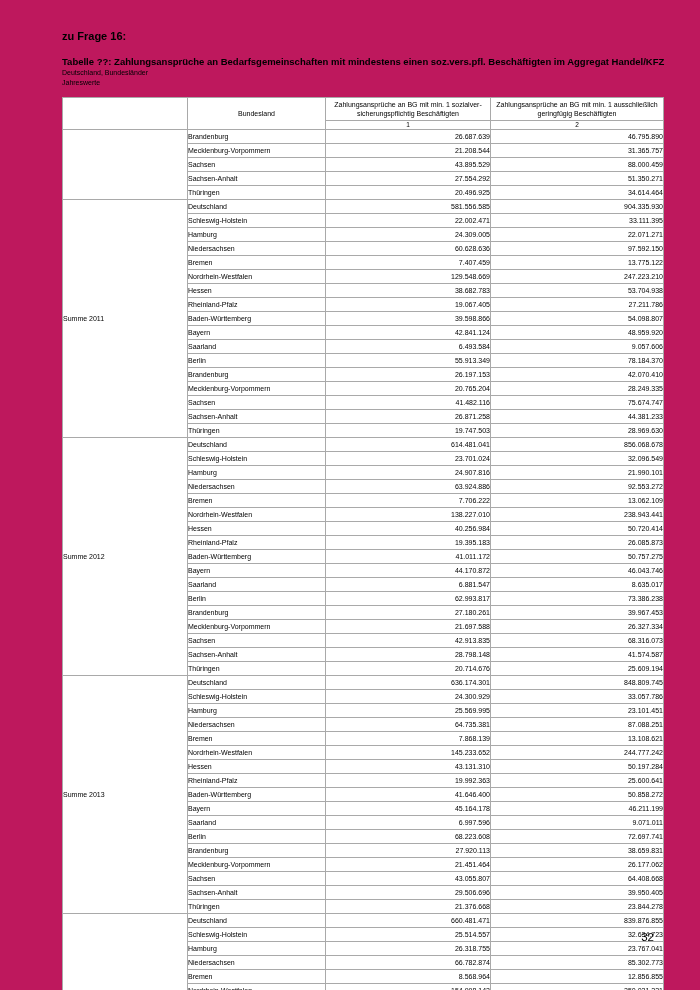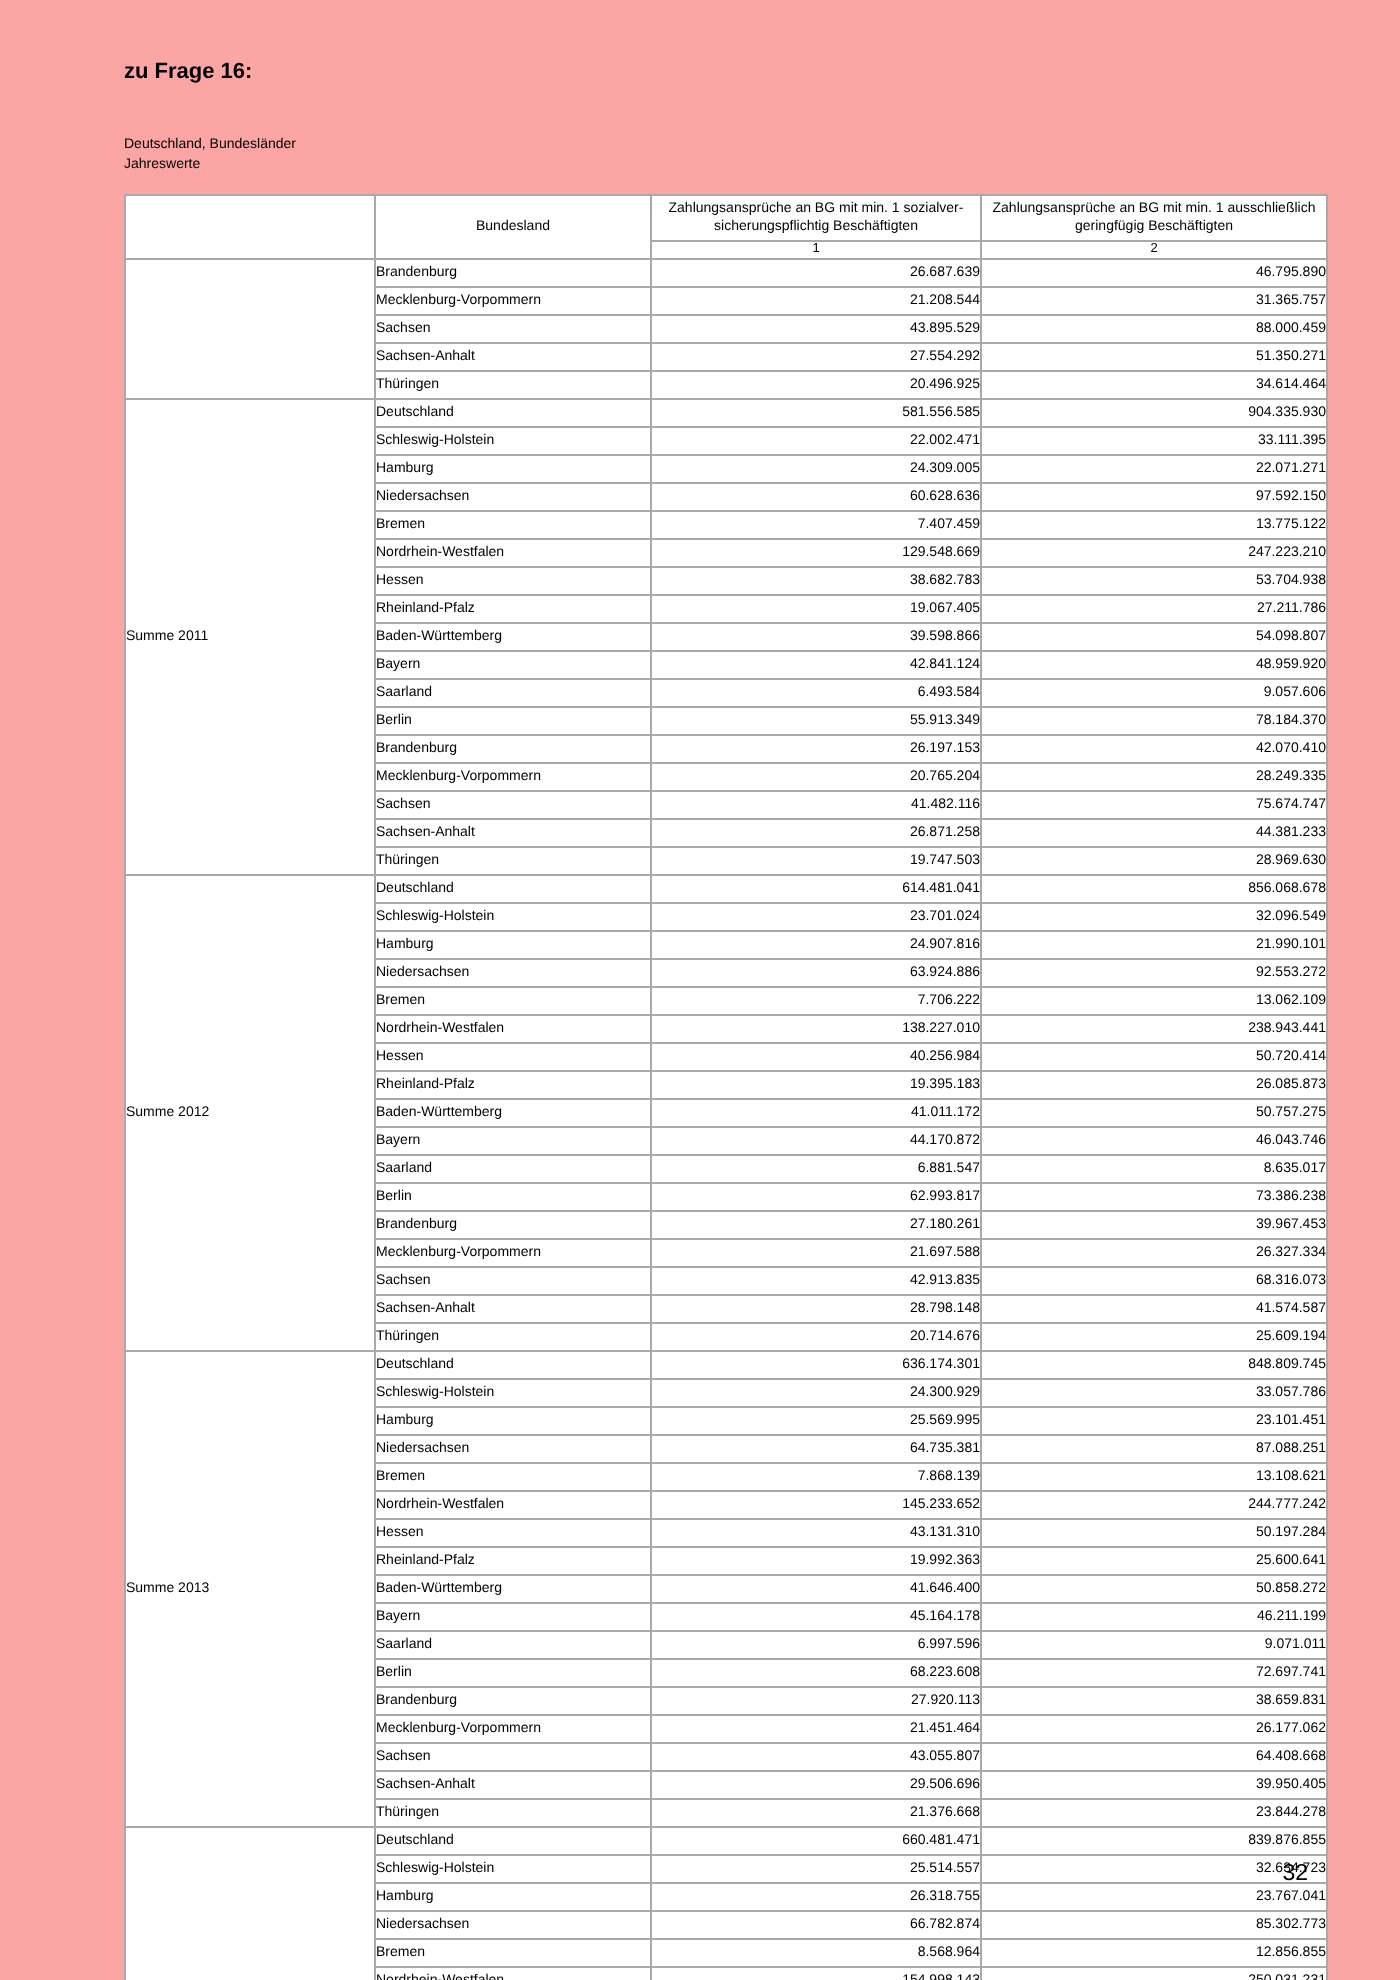--- a/index.html
+++ b/index.html
@@ -4,21 +4,21 @@
 <style>
   html, body {
     margin: 0;
     padding: 0;
     background: #ffffff;
   }
   .page {
     position: relative;
     width: 700px;
     height: 990px;
-    background: #fca5a5;
+    background: #be185d;
     overflow: hidden;
     font-family: "Liberation Sans", sans-serif;
     color: #000000;
   }
   .heading {
     position: absolute;
     left: 62px;
     top: 30px;
     font-size: 11px;
     font-weight: bold;
@@ -110,20 +110,21 @@
     font-size: 11.5px;
     color: #000000;
   }
 </style>
 </head>
 <body>
 
 <div class="page">
 
   <div class="heading">zu Frage 16:</div>
+  <div class="table-title">Tabelle ??: Zahlungsansprüche an Bedarfsgemeinschaften mit mindestens einen soz.vers.pfl. Beschäftigten im Aggregat Handel/KFZ</div>
   <div class="subtitle-1">Deutschland, Bundesländer</div>
   <div class="subtitle-2">Jahreswerte</div>
 
   <table class="data-table">
     <colgroup>
       <col class="c-group">
         <col class="c-land">
         <col class="c-v1">
         <col class="c-v2">
     </colgroup>

